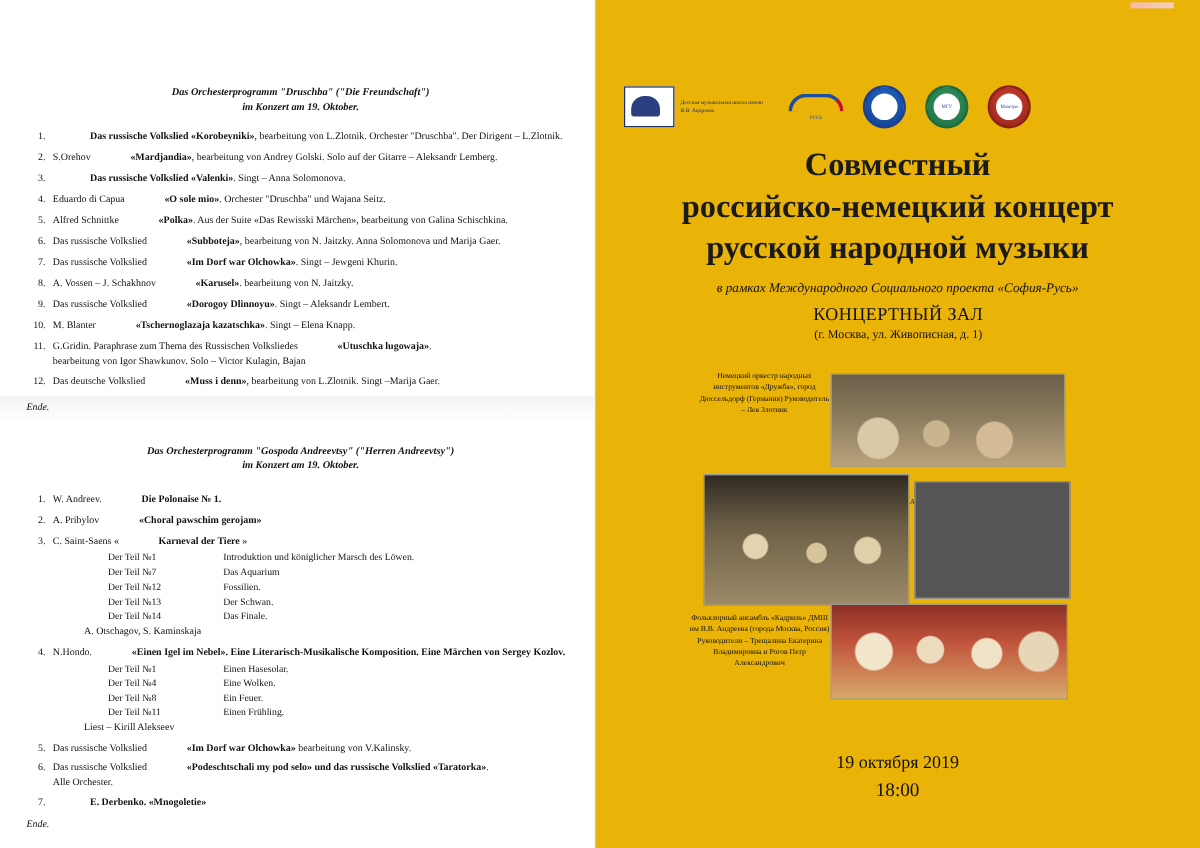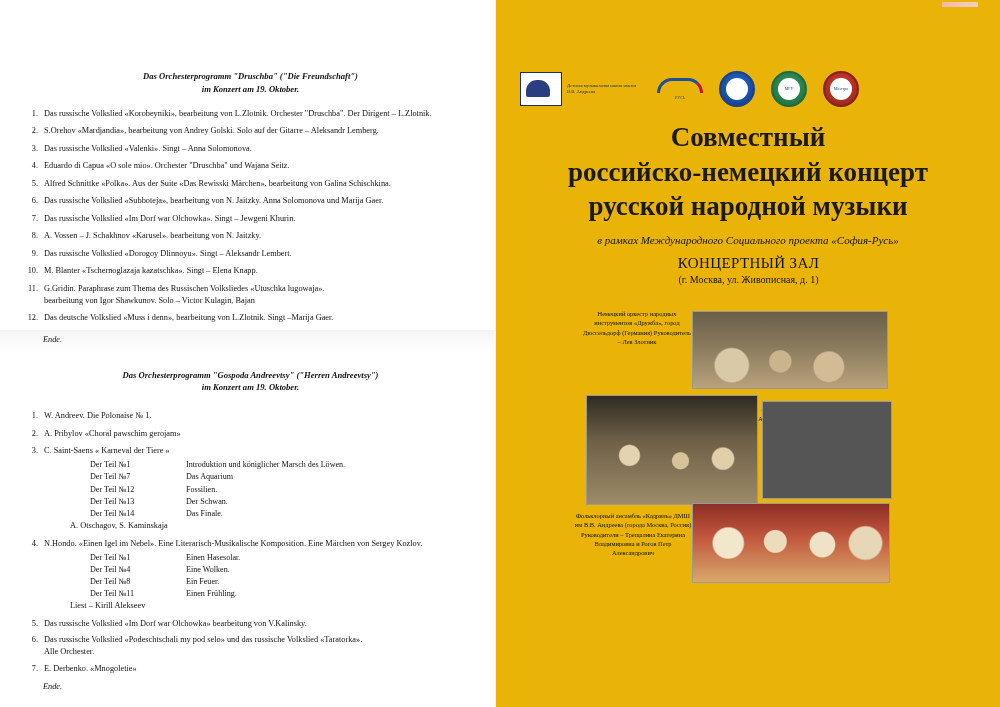--- a/index.html
+++ b/index.html
@@ -45,24 +45,24 @@
   }
   ol.items li .num{
     width:22px;
     flex:0 0 22px;
     text-align:right;
     padding-right:6px;
     box-sizing:border-box;
     font-size:8.3px;
   }
   ol.items li .txt{flex:1;}
-  b{font-weight:normal;}
+  b{font-weight:bold;margin-left:31px;}
   .ende{
     font-style:italic;
-    margin:10px 0 0 21px;
+    margin:10px 0 0 0;
     font-size:8.3px;
   }
   .sep-band{
     position:absolute;
     left:0;right:0;
     height:22px;
     background:linear-gradient(180deg,rgba(0,0,0,0.045),rgba(0,0,0,0.0));
     pointer-events:none;
   }
   .prog2-title{
@@ -429,16 +429,20 @@
     <div class="collage">
       <div class="pcap cap1">Немецкий оркестр народных инструментов «Дружба», город Дюссельдорф (Германия) Руководитель – Лев Злотник</div>
       <div class="photo ph1"></div>
       <div class="photo ph2"></div>
       <div class="pcap cap2">Оркестр народных инструментов «Господа Андреевцы» ДМШ им В.В. Андреева (города Москва, Россия) Руководитель – Донской Александр Викторович</div>
       <div class="photo ph3"></div>
       <div class="pcap cap3">Фольклорный ансамбль «Кадриль» ДМШ им В.В. Андреева (города Москва, Россия) Руководители – Трещалина Екатерина Владимировна и Рогов Петр Александрович</div>
       <div class="photo ph4"></div>
     </div>
 
+    <div class="date">
+      <div class="t">19 октября 2019</div>
+      <div>18:00</div>
+    </div>
   </div>
 
   <div class="scanline"></div>
 </div>
 
 </body></html>

